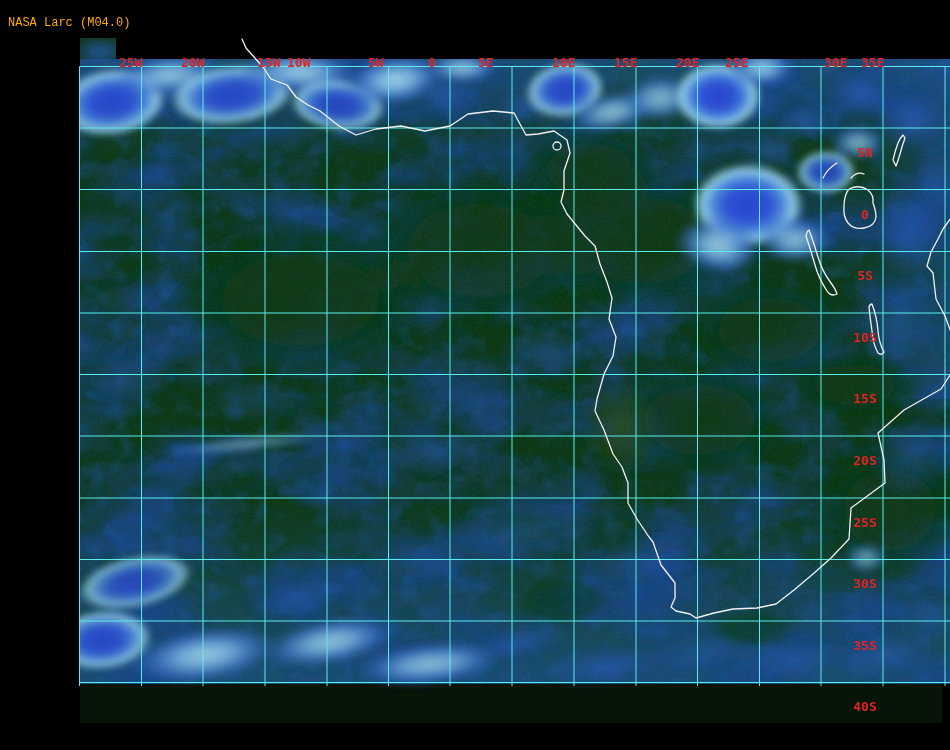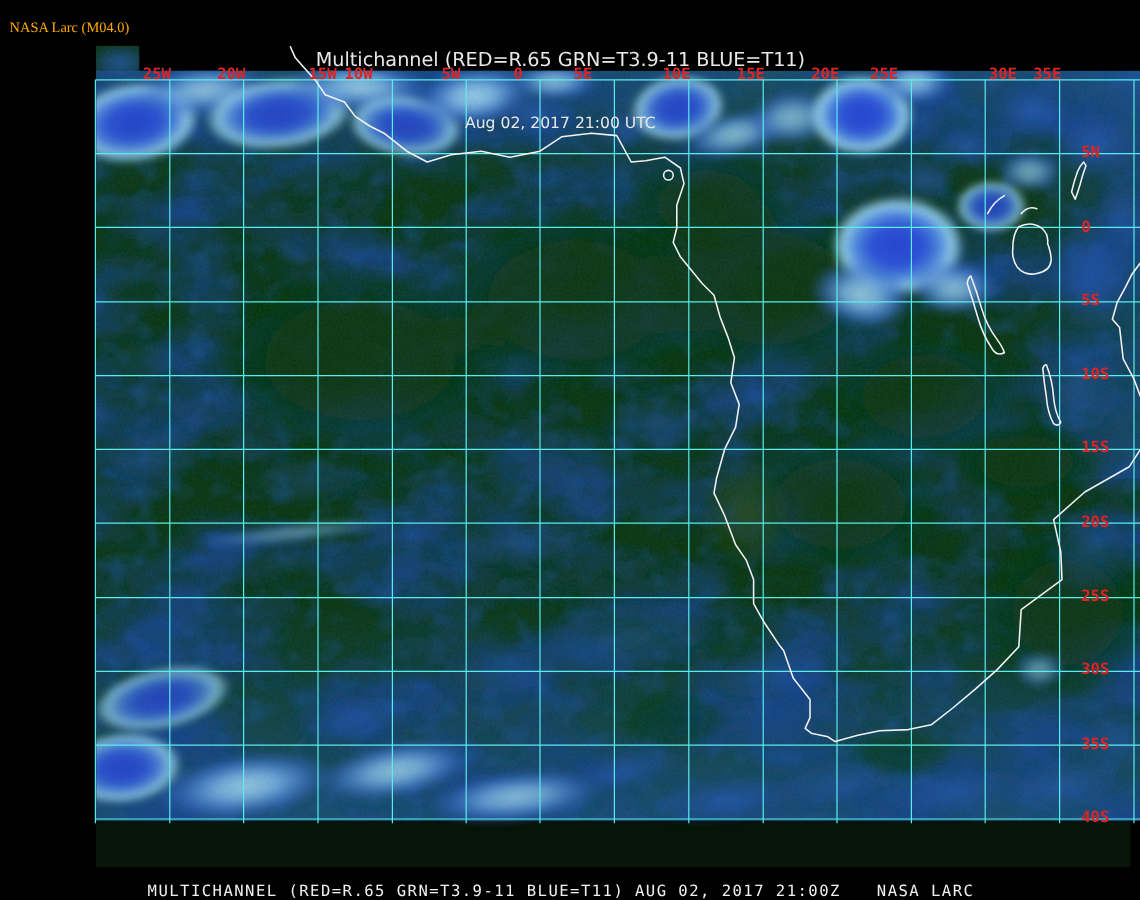--- a/index.html
+++ b/index.html
@@ -1,27 +1,27 @@
 <!DOCTYPE html>
 <html><head>
 <meta charset="utf-8">
 <style>
   html,body{margin:0;padding:0;background:#000;}
   #stage{position:relative;width:950px;height:750px;background:#000;overflow:hidden;
          font-family:"DejaVu Sans",sans-serif;}
   #stage svg{position:absolute;left:0;top:0;}
   .ovl{position:absolute;white-space:pre;}
-  .src-credit{left:8px;top:16px;font-size:12px;color:#ffaa00;font-family:Liberation Serif, serif;}
+  .src-credit{left:8px;top:16px;font-size:12px;color:#ffaa00;font-family:Liberation Mono, monospace;}
   .title-wrap{left:0;top:3px;width:934px;text-align:center;color:#e8e8e8;}
   .title-line1{font-size:16px;line-height:17px;}
   .title-line2{font-size:13px;line-height:15px;}
   .lbl{position:absolute;font:bold 13px "DejaVu Sans Mono",monospace;color:#e02424;
        letter-spacing:0px;line-height:13px;}
   .lon{top:56px;width:44px;text-align:left;}
-  .lat{left:901px;width:34px;text-align:left;}
+  .lat{left:848px;width:34px;text-align:center;margin-top:25px;}
   .caption{left:123px;top:736px;font:13px "DejaVu Sans Mono",monospace;color:#f0f0f0;
            letter-spacing:1.2px;}
   .caption .credit2{margin-left:30px;}
 </style>
 </head>
 <body>
 
 <div id="stage">
 
 <svg width="950" height="750" viewBox="0 0 950 750">
@@ -218,24 +218,20 @@
     <path d="M851,178 q6,-7 13,-4"></path>
     <path d="M823,178 q5,-10 14,-15"></path>
     <path d="M809,230 q5,13 9,27 q4,14 13,26 q5,7 6,11 q-6,3 -10,-3 q-8,-12 -12,-26 q-4,-14 -9,-29 q1,-5 3,-6 Z"></path>
     <path d="M872,304 q5,13 6,27 q1,12 6,21 q-2,4 -6,1 q-5,-9 -6,-22 q-2,-13 -3,-24 q1,-3 3,-3 Z"></path>
     <path d="M893,160 q2,-9 5,-17 q2,-5 5,-8 l2,3 q-3,8 -5,16 q-2,7 -4,12 Z"></path>
     <path d="M553,146 a4,4 0 1 0 8,0 a4,4 0 1 0 -8,0"></path>
   </g>
 </svg>
 
 <div class="ovl src-credit">NASA Larc (M04.0)</div>
-<div class="ovl title-wrap">
-  <div class="title-line1">Multichannel (RED=R.65 GRN=T3.9-11 BLUE=T11)</div>
-  <div class="title-line2">Aug 02, 2017 21:00 UTC</div>
-</div>
 
 <div class="lbl lon" style="left:119px">25W</div>
 <div class="lbl lon" style="left:181px">20W</div>
 <div class="lbl lon" style="left:257px">15W</div>
 <div class="lbl lon" style="left:287px">10W</div>
 <div class="lbl lon" style="left:368px">5W</div>
 <div class="lbl lon" style="left:428px">0</div>
 <div class="lbl lon" style="left:478px">5E</div>
 <div class="lbl lon" style="left:552px">10E</div>
 <div class="lbl lon" style="left:614px">15E</div>
@@ -248,15 +244,14 @@
 <div class="lbl lat" style="top:183px">0</div>
 <div class="lbl lat" style="top:244px">5S</div>
 <div class="lbl lat" style="top:306px">10S</div>
 <div class="lbl lat" style="top:367px">15S</div>
 <div class="lbl lat" style="top:429px">20S</div>
 <div class="lbl lat" style="top:491px">25S</div>
 <div class="lbl lat" style="top:552px">30S</div>
 <div class="lbl lat" style="top:614px">35S</div>
 <div class="lbl lat" style="top:675px">40S</div>
 
-<div class="ovl caption"><span>MULTICHANNEL (RED=R.65 GRN=T3.9-11 BLUE=T11) AUG 02, 2017 21:00Z</span><span class="credit2">NASA LARC</span></div>
 
 </div>
 
 </body></html>

